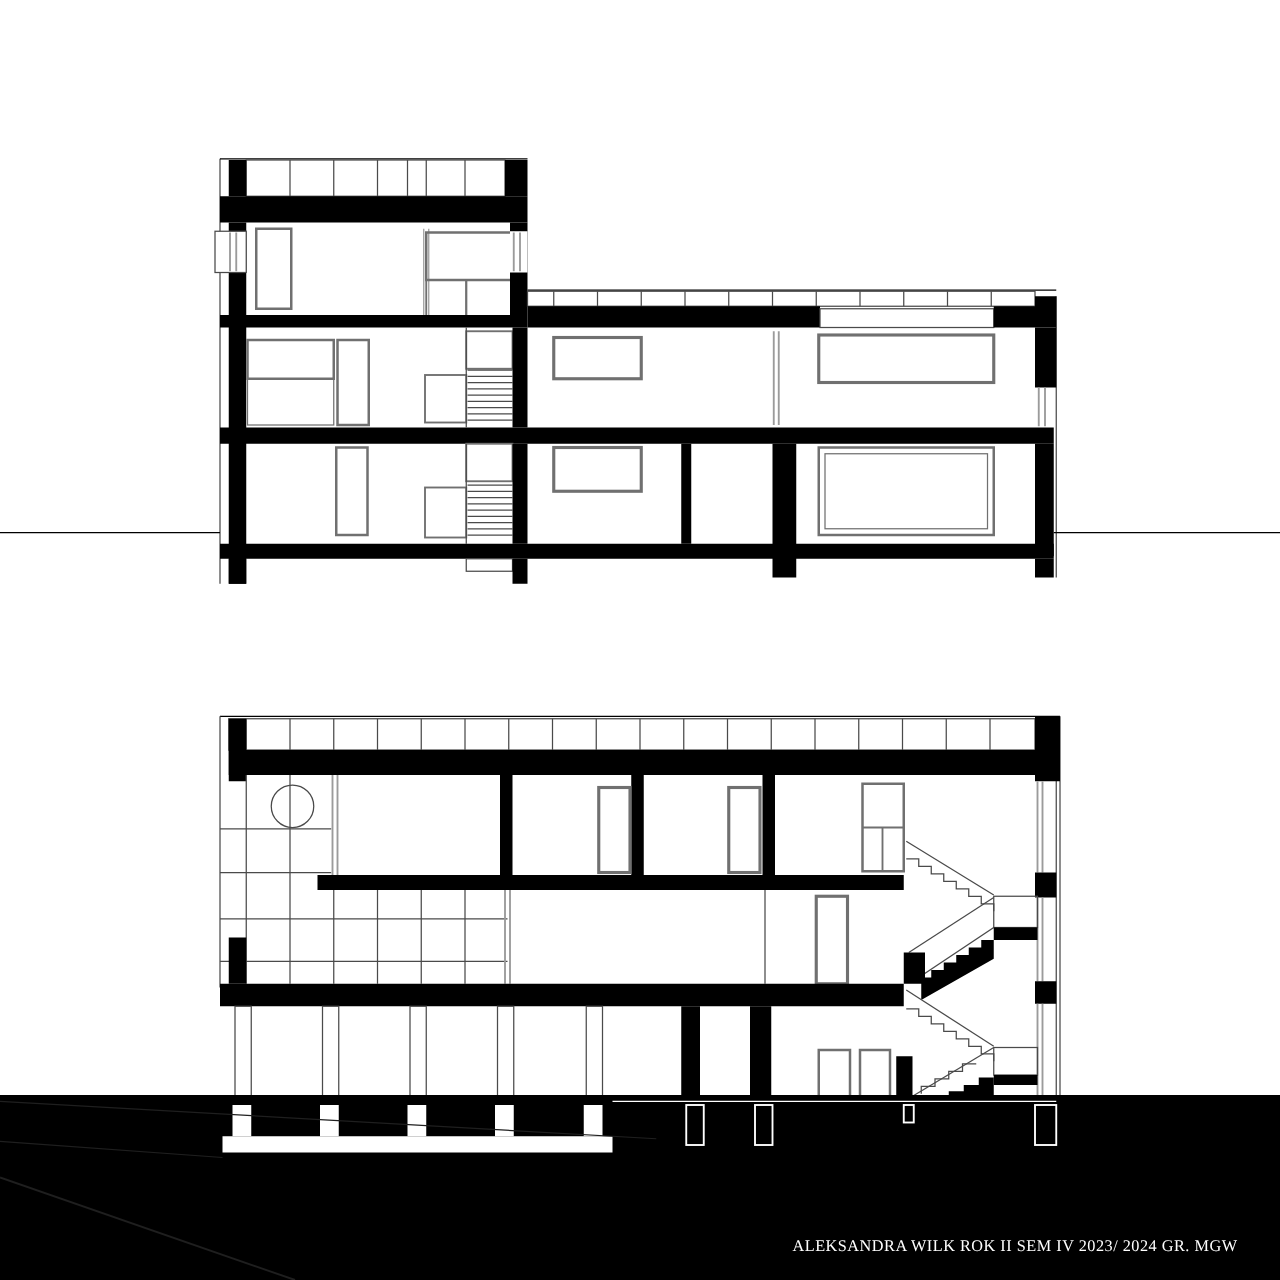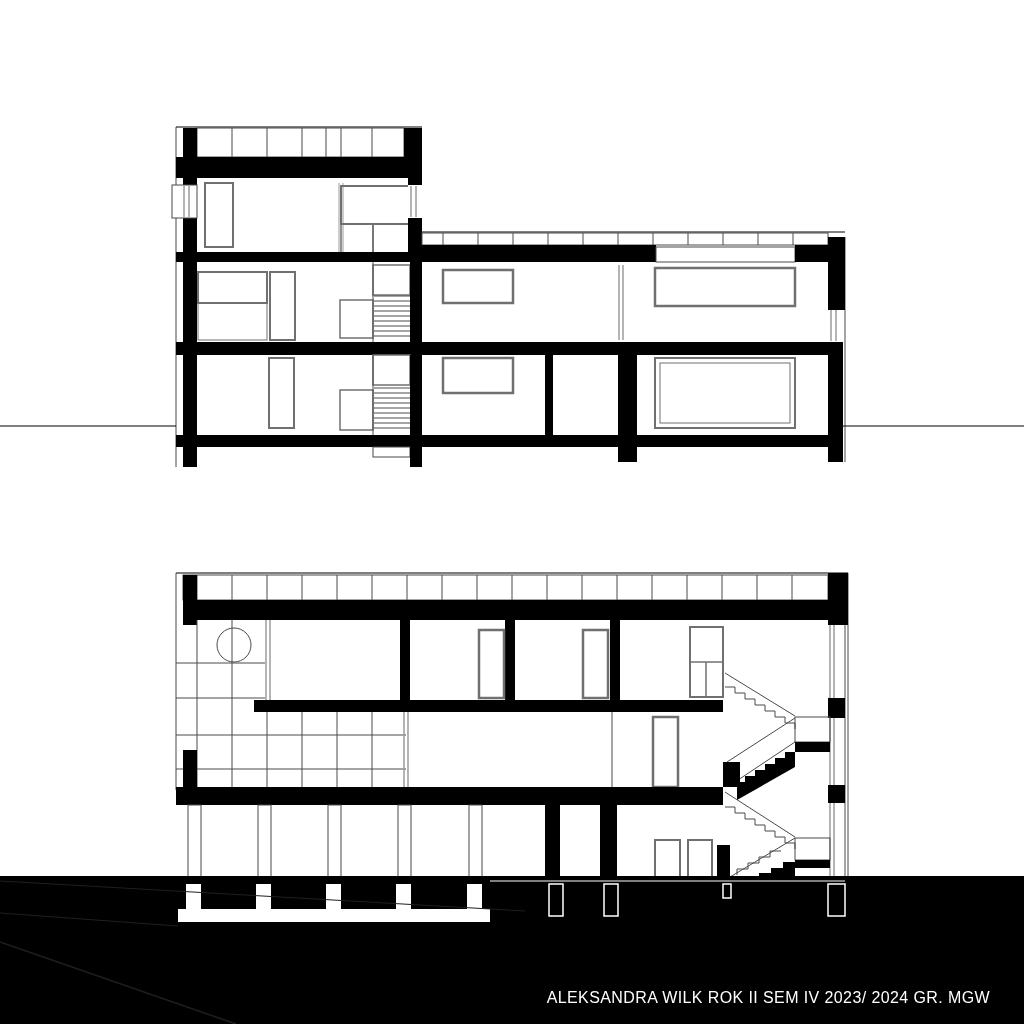--- a/index.html
+++ b/index.html
@@ -1,20 +1,20 @@
 <!DOCTYPE html>
 <html><head>
 <meta charset="utf-8">
 <style>
   html,body{margin:0;padding:0;background:#ffffff;}
   body{width:1024px;height:1024px;position:relative;overflow:hidden;
        font-family:"Liberation Sans",sans-serif;}
   #canvas{position:absolute;left:0;top:0;}
   #caption{position:absolute;right:34px;top:989px;color:#ffffff;
-           font-size:16px;letter-spacing:.4px;white-space:nowrap;}
+           font-size:13px;letter-spacing:.4px;white-space:nowrap;font-family:Liberation Serif, serif;}
 </style>
 </head>
 <body>
 
 <svg id="canvas" width="1024" height="1024" viewBox="0 0 1024 1024">
   <rect x="0" y="0" width="1024" height="1024" fill="#ffffff"></rect>
   <g id="sections-root">
       <g>
         <line x1="176" y1="127" x2="176" y2="467" fill="none" stroke="#4a4a4a" stroke-width="1"></line>
         <line x1="176" y1="127" x2="422" y2="127" fill="none" stroke="#000000" stroke-width="1"></line>

